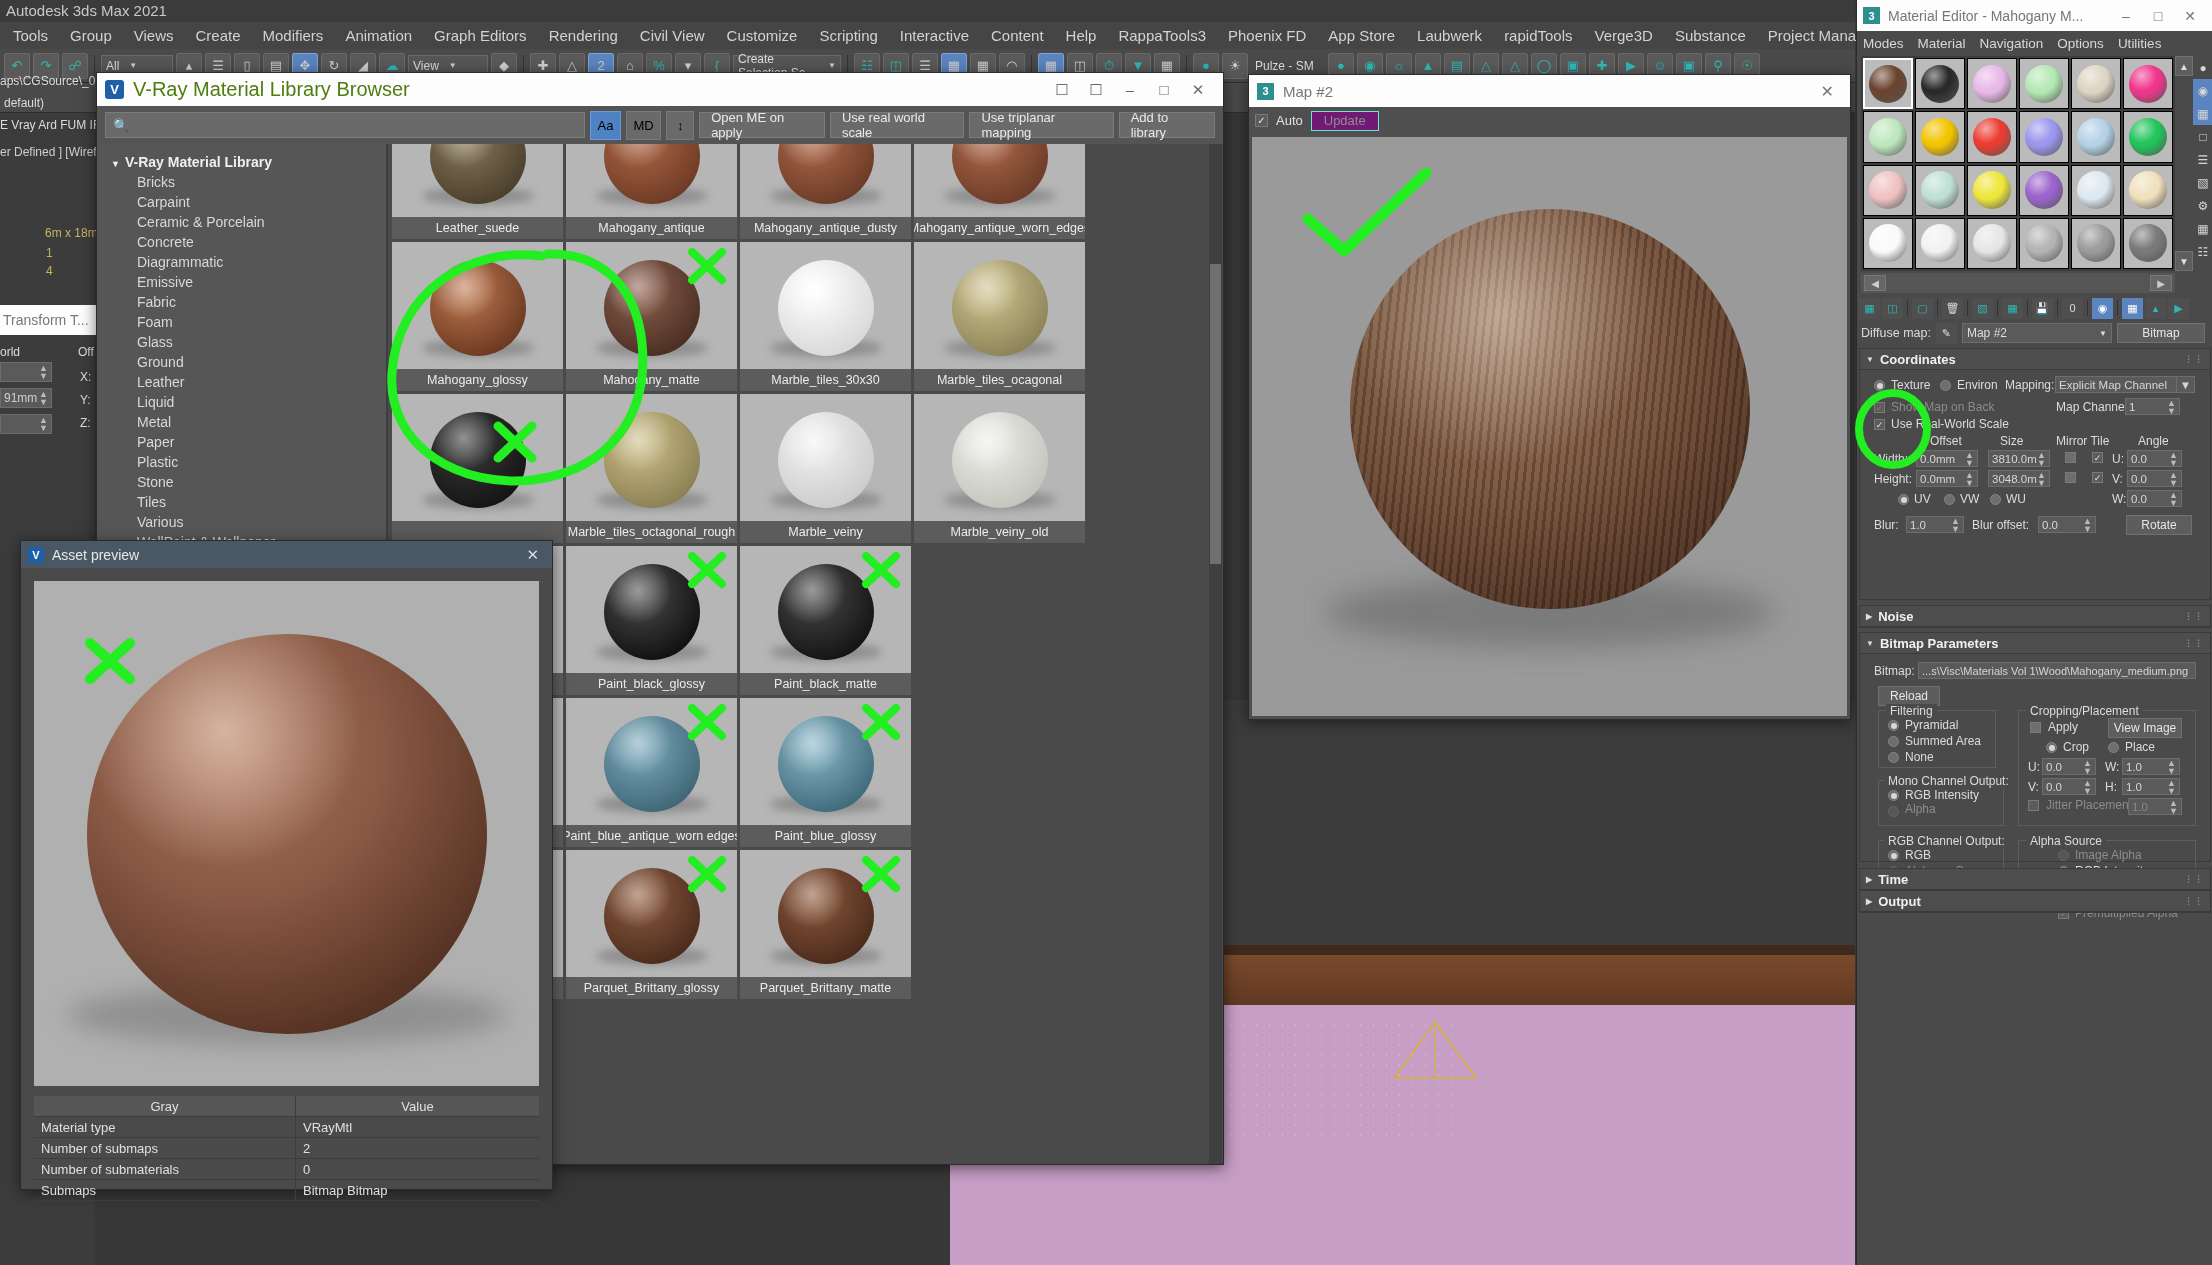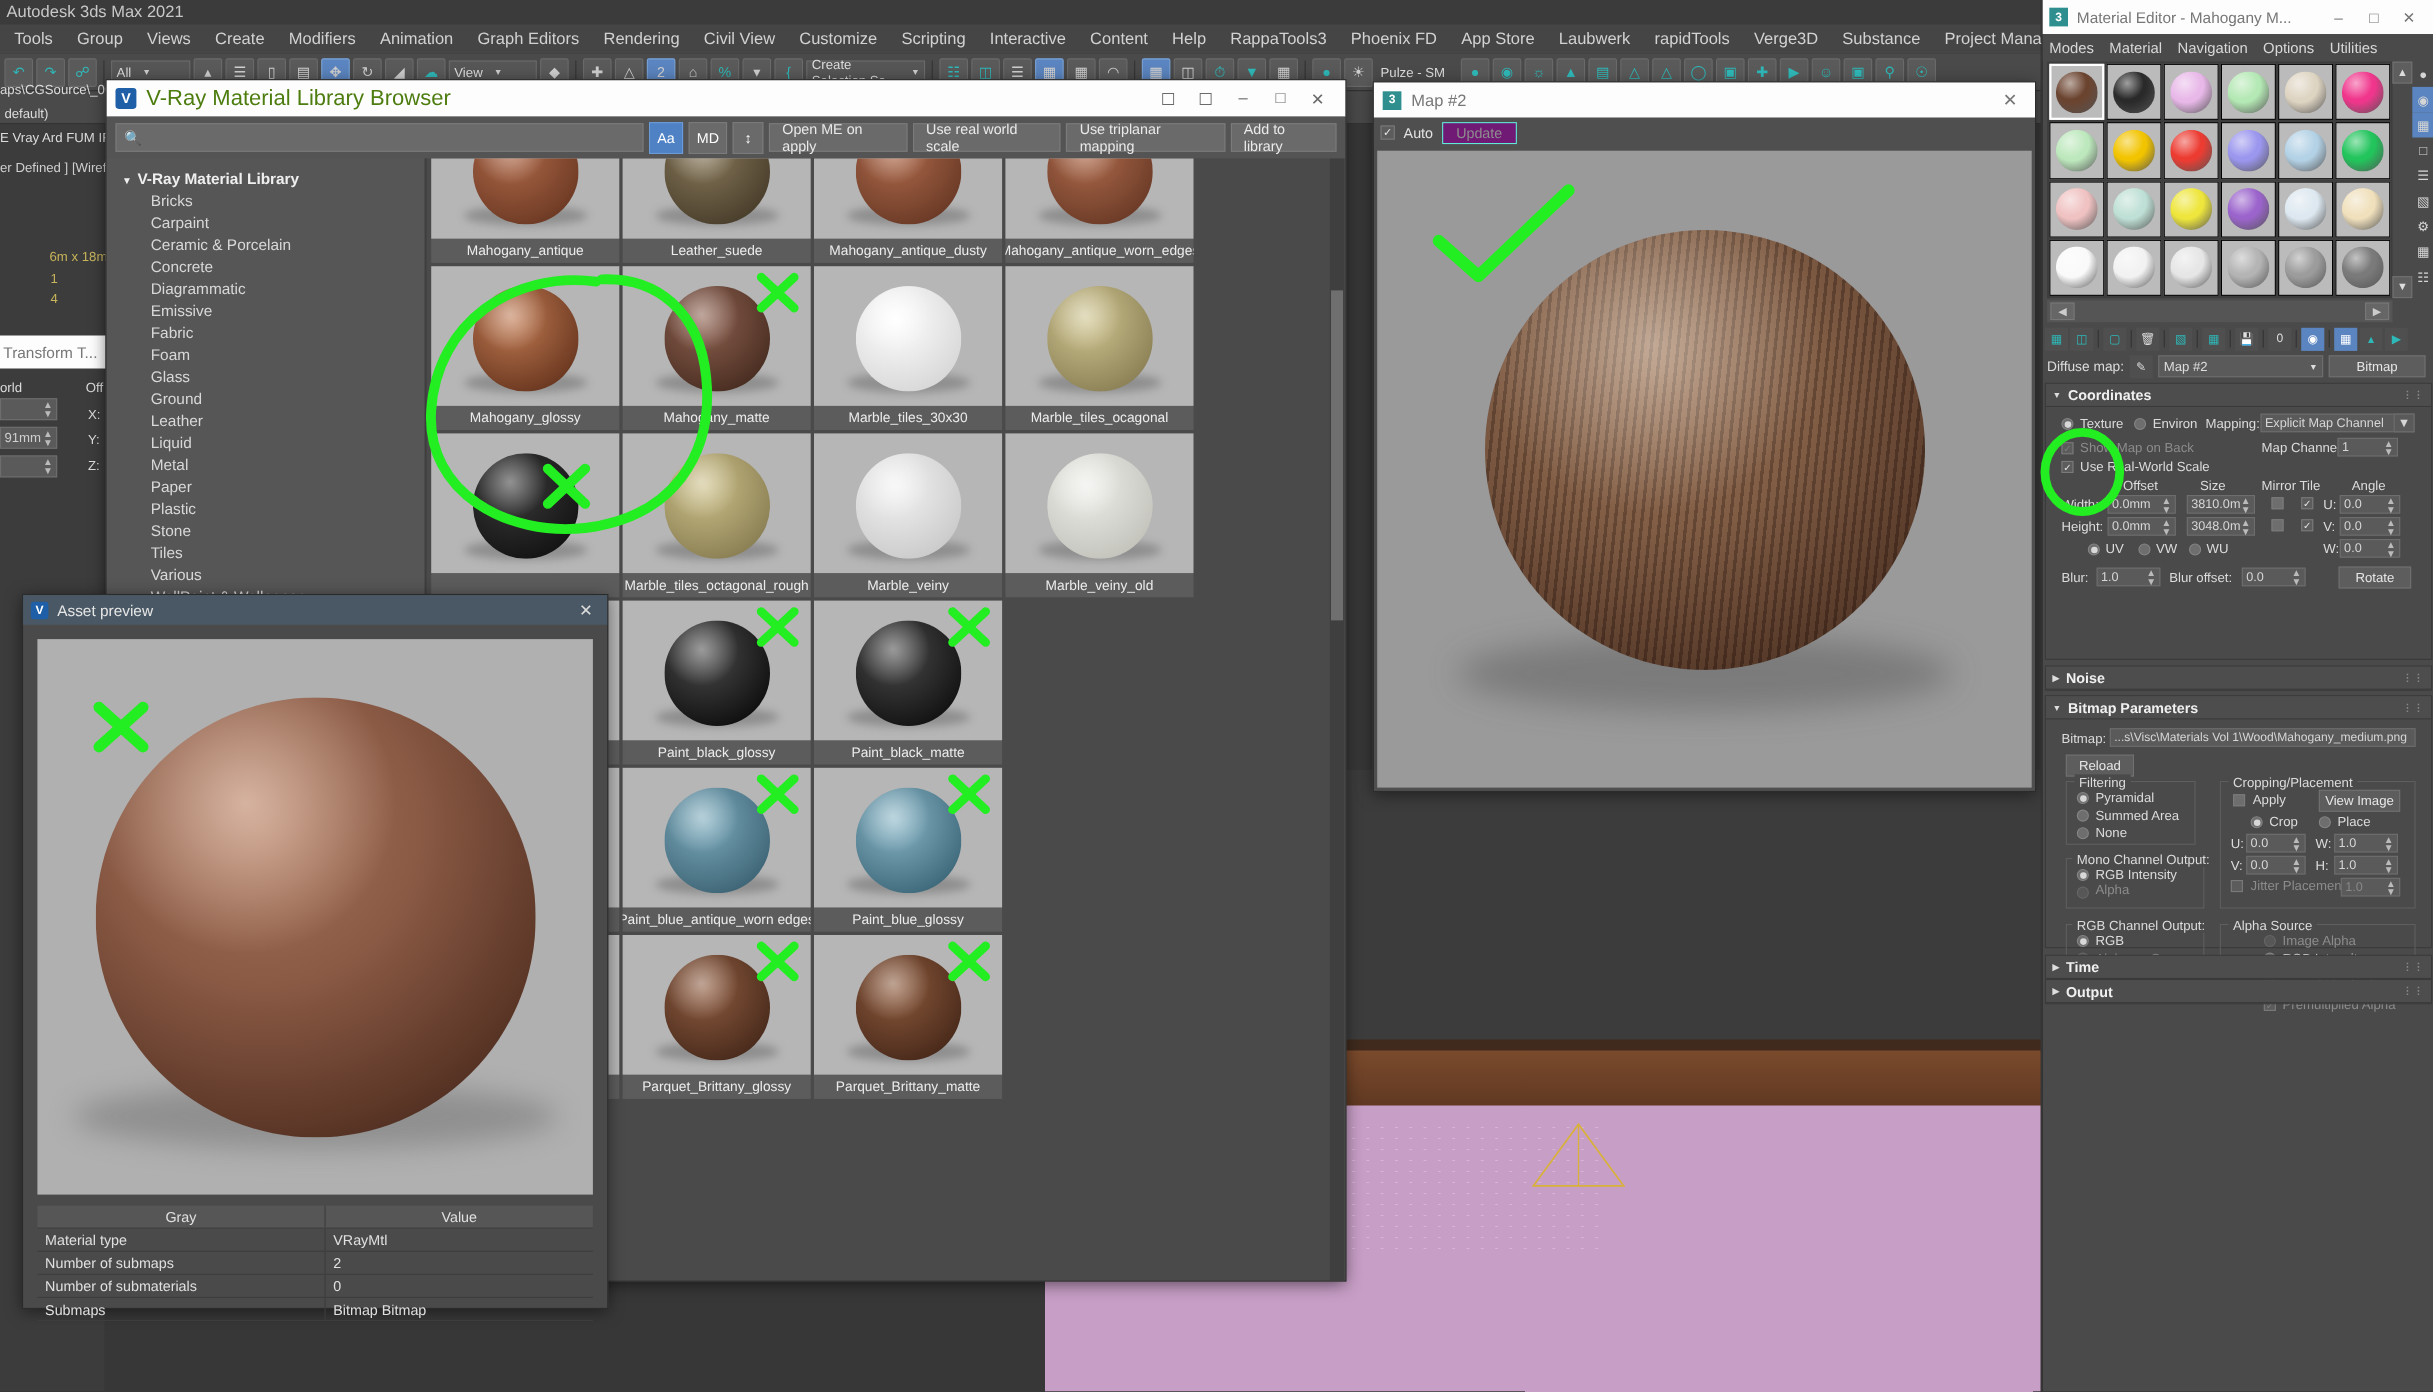--- a/index.html
+++ b/index.html
@@ -57,21 +57,21 @@
   .vbTitle { height:33px; background:#fdfdfd; display:flex; align-items:center; padding:0 8px; }
   .vbLogo { width:19px; height:19px; border-radius:3px; background:#1e5fa8; color:#fff; font-size:13px;
     display:flex; align-items:center; justify-content:center; font-weight:bold; flex:none; }
   .vbTitleTxt { color:#4d7c0f; font-size:20px; margin-left:9px; flex:1; }
   .vbWinBtn { width:34px; height:28px; display:flex; align-items:center; justify-content:center;
     color:#6a6a6a; font-size:15px; }
   .vbToolbar { height:38px; background:#545454; display:flex; align-items:center; padding:4px 8px; gap:5px; }
   .vbSearch { flex:0 0 480px; height:26px; background:#6a6a6a; border:1px solid #7b7b7b;
     display:flex; align-items:center; padding:0 7px; color:#cfcfcf; font-size:13px; }
   .vbTgl { height:29px; min-width:28px; padding:0 7px; background:#6a6a6a; border:1px solid #7b7b7b;
-    color:#ffffff; font-size:13px; display:flex; align-items:center; justify-content:center; }
+    color:#000000; font-size:13px; display:flex; align-items:center; justify-content:center; }
   .vbTgl.on { background:#4f82c4; border-color:#6b9ad8; }
   .vbBtn { height:26px; padding:0 11px; background:#6a6a6a; border:1px solid #7b7b7b;
     color:#eaeaea; font-size:13px; display:flex; align-items:center; }
   .vbSlider { position:absolute; right:18px; top:112px; width:105px; height:16px; }
   .vbSlider .track { position:absolute; left:0; top:7px; width:105px; height:3px; background:#8a8a8a; }
   .vbSlider .knob { position:absolute; left:42px; top:0; width:9px; height:16px; background:#cfcfcf; }
 
   .vbBody { position:absolute; left:0; top:71px; right:0; bottom:0; display:flex; }
   .vbTree { width:291px; background:#565656; border-right:2px solid #3e3e3e; padding-top:8px; overflow:hidden; position:relative; }
   .treeRoot { color:#efefef; font-size:14px; font-weight:bold; padding:2px 0 2px 14px; }
@@ -410,30 +410,30 @@
         </div>
       <div class="treeScroll"></div>
     </div>
 
     <div class="vbGrid">
       <div class="gridInner" id="gridInner">
           <div class="gRow">
             <div class="gCell">
               <div class="gSphereBox">
                 <div class="gShadow"></div>
+                <div class="gSphere" style="background: radial-gradient(circle at 35% 27%, rgba(255, 255, 255, 0.45) 0%, rgba(255, 255, 255, 0) 36%), radial-gradient(circle at 38% 32%, rgb(138, 122, 92) 0%, rgb(74, 63, 44) 78%, rgb(29, 29, 29) 100%);"></div>
+              </div>
+              <div class="gLabel">Leather_suede</div>
+            </div>
+            <div class="gCell">
+              <div class="gSphereBox">
+                <div class="gShadow"></div>
                 <div class="gSphere" style="background: radial-gradient(circle at 35% 27%, rgba(255, 255, 255, 0.45) 0%, rgba(255, 255, 255, 0) 36%), radial-gradient(circle at 38% 32%, rgb(176, 106, 74) 0%, rgb(110, 58, 36) 78%, rgb(29, 29, 29) 100%);"></div>
               </div>
               <div class="gLabel">Mahogany_antique</div>
-            </div>
-            <div class="gCell">
-              <div class="gSphereBox">
-                <div class="gShadow"></div>
-                <div class="gSphere" style="background: radial-gradient(circle at 35% 27%, rgba(255, 255, 255, 0.45) 0%, rgba(255, 255, 255, 0) 36%), radial-gradient(circle at 38% 32%, rgb(138, 122, 92) 0%, rgb(74, 63, 44) 78%, rgb(29, 29, 29) 100%);"></div>
-              </div>
-              <div class="gLabel">Leather_suede</div>
             </div>
             <div class="gCell">
               <div class="gSphereBox">
                 <div class="gShadow"></div>
                 <div class="gSphere" style="background: radial-gradient(circle at 35% 27%, rgba(255, 255, 255, 0.45) 0%, rgba(255, 255, 255, 0) 36%), radial-gradient(circle at 38% 32%, rgb(176, 107, 76) 0%, rgb(107, 58, 38) 78%, rgb(29, 29, 29) 100%);"></div>
               </div>
               <div class="gLabel">Mahogany_antique_dusty</div>
             </div>
             <div class="gCell">
               <div class="gSphereBox">

